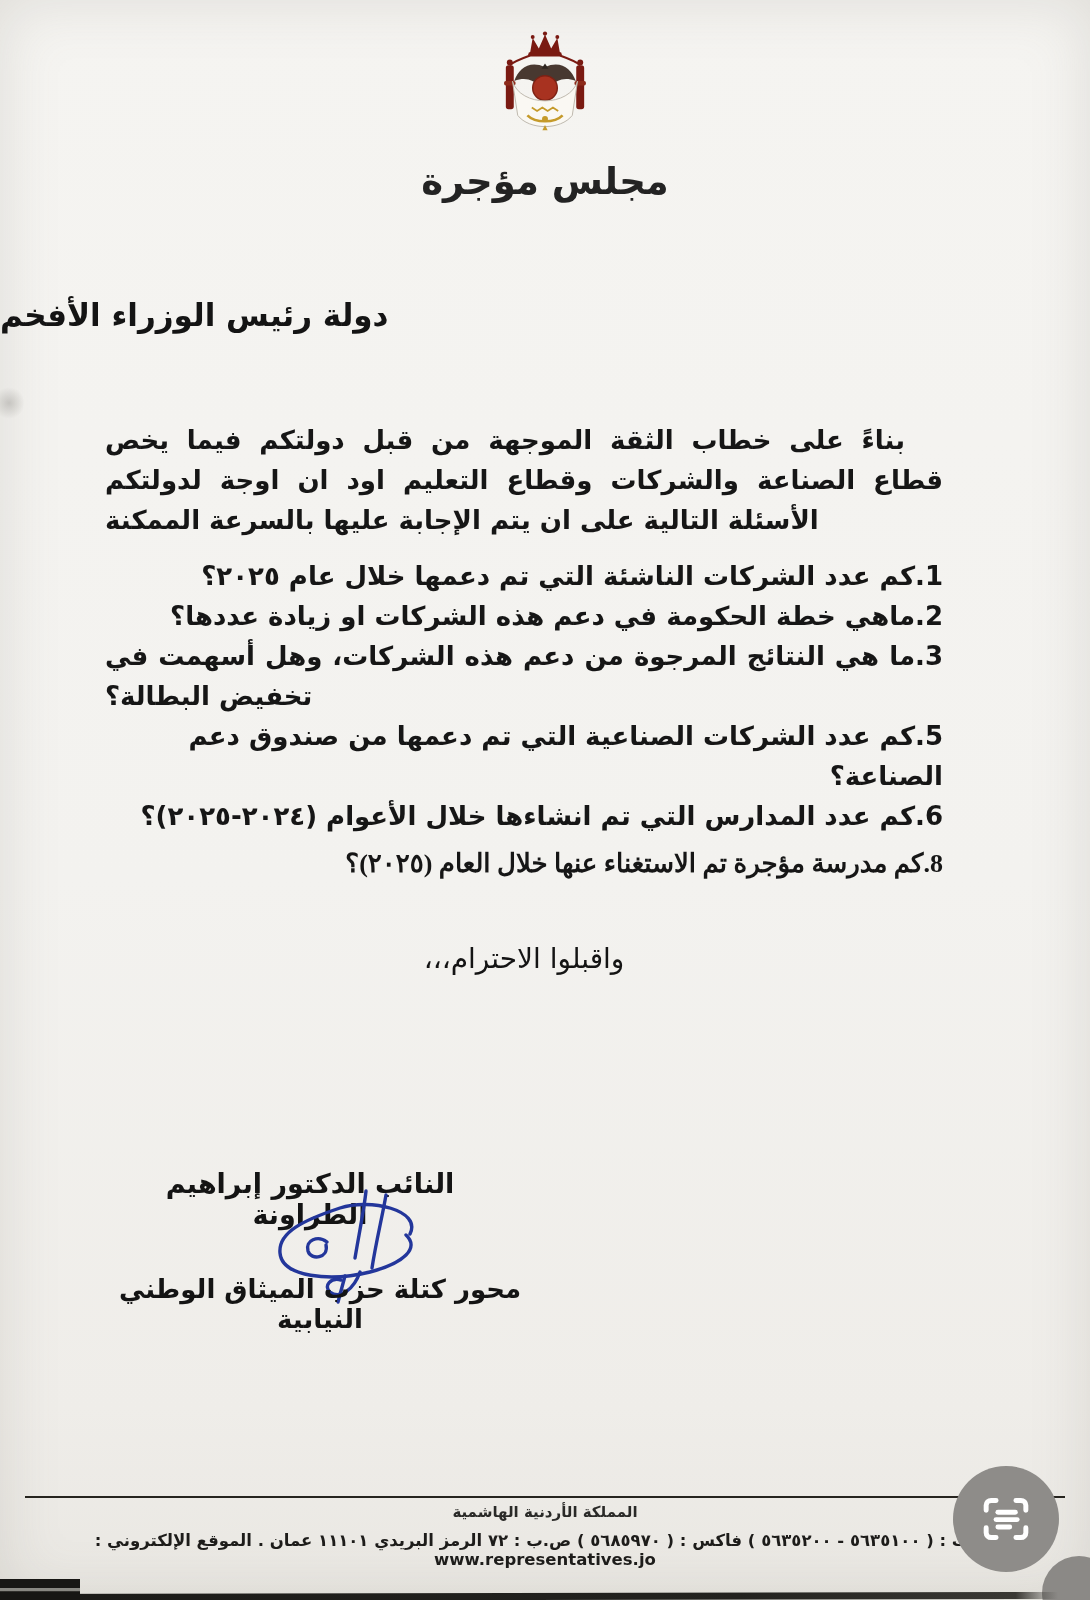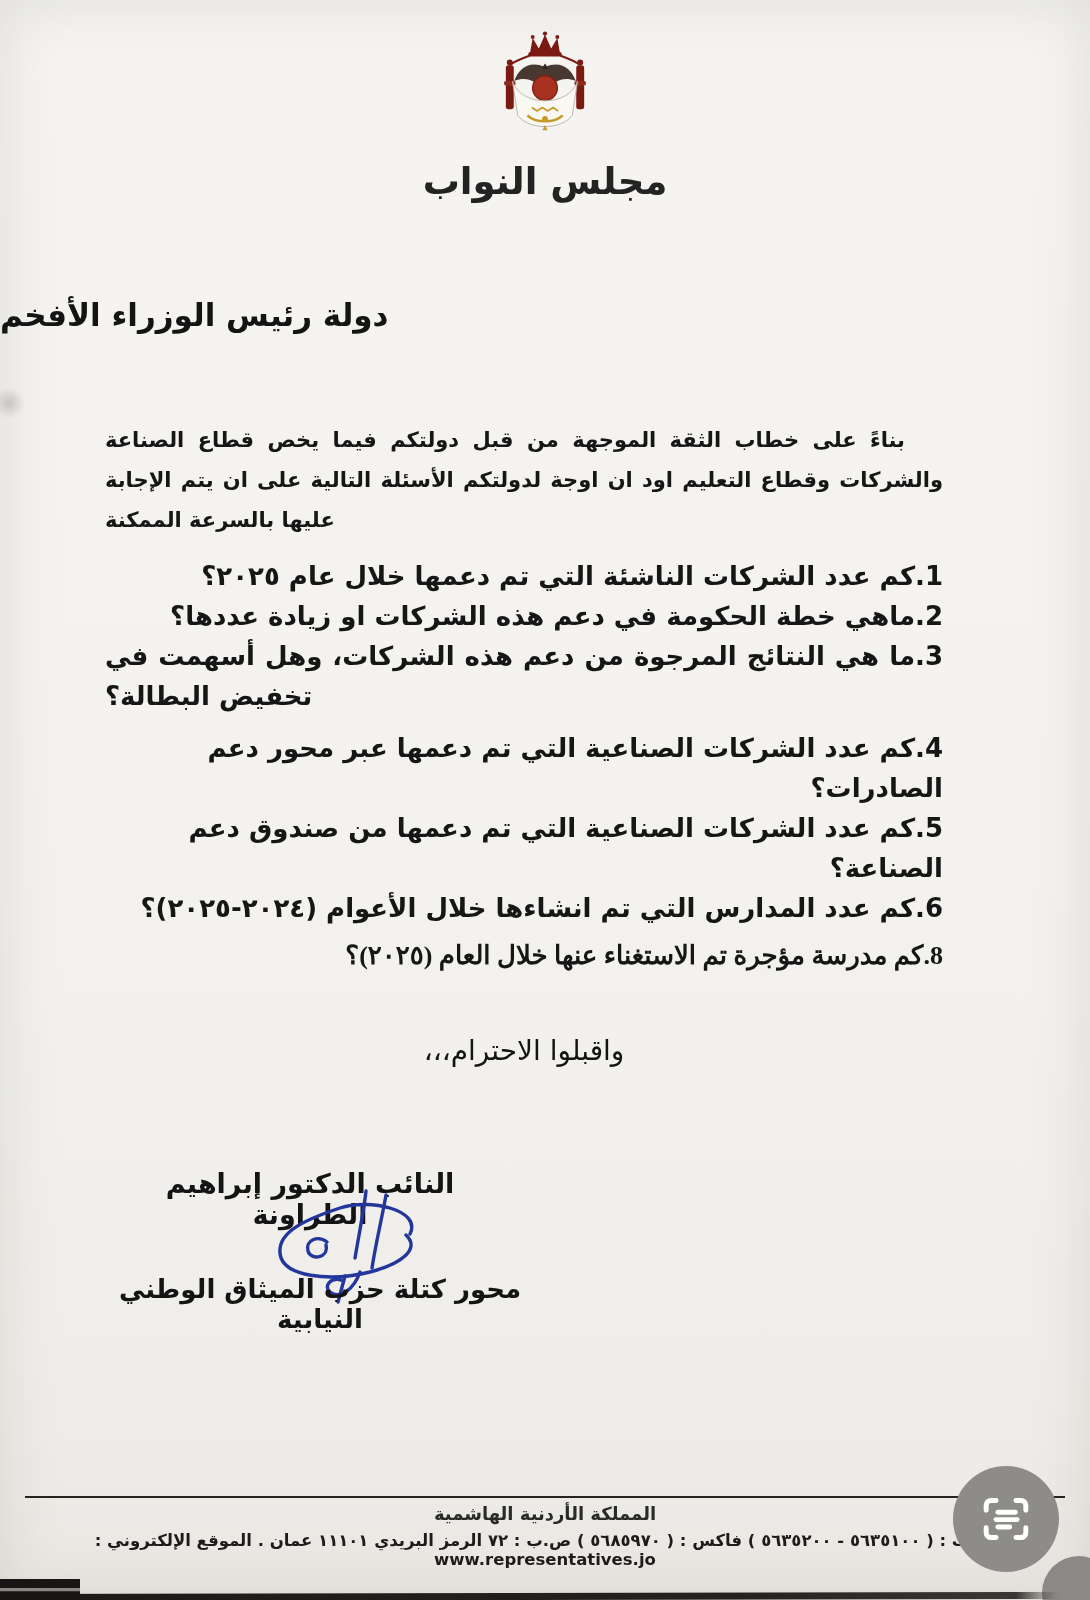--- a/index.html
+++ b/index.html
@@ -20,21 +20,21 @@
     text-align:center; font-size:37px; font-weight:700; letter-spacing:1px; color:#232323;
   }
   .recipient {
     position:absolute; top:297px; left:0; width:100%;
     text-align:left; font-size:31px; font-weight:700; color:#141414;
   }
 
   
   .body-block { position:absolute; top:420px; left:105px; width:838px; direction:rtl; }
   .intro {
-    font-size:21px; font-weight:700; line-height:40px;
+    font-size:26px; font-weight:700; line-height:40px;
     text-align:justify; text-align-last:left; text-indent:38px; color:#161616;
   }
   .q-list { margin-top:16px; }
   .q { font-size:26px; font-weight:700; line-height:40px; text-align:right; color:#161616; }
   .q.two { text-align:justify; text-align-last:left; }
   .q.gap-lg { margin-top:12px; }
   .q.gap-sm { margin-top:8px;font-family:Liberation Serif, serif; }
   .q-num { unicode-bidi:bidi-override; direction:rtl; }
   .closing {
     margin-top:58px; font-size:28px; font-weight:400; text-align:center; color:#141414;
@@ -48,21 +48,21 @@
   .signature-ink { position:absolute; top:1188px; left:248px; width:200px; height:120px; }
   .signer-title {
     position:absolute; top:1274px; left:100px; width:440px;
     text-align:center; font-size:26px; font-weight:700; color:#141414;
   }
 
   
   .footer-rule { position:absolute; top:1496px; left:25px; width:1040px; height:2px; background:#26241f; }
   .kingdom-callig {
     position:absolute; top:1503px; left:0; width:100%;
-    text-align:center; font-size:18px; font-weight:700; color:#2a2a28; letter-spacing:.5px;
+    text-align:center; font-size:15px; font-weight:700; color:#2a2a28; letter-spacing:.5px;
   }
   .contact-line {
     position:absolute; top:1531px; left:45px; width:1000px;
     direction:rtl; text-align:center; font-size:16.5px; font-weight:700; color:#1d1c1a;
   }
 
   
   .scan-btn {
     position:absolute; top:1466px; left:953px; width:106px; height:106px; border:none;
     border-radius:50%; background:#8e8c89; cursor:pointer; padding:0;
@@ -116,32 +116,31 @@
     <circle cx="70" cy="66" r="14" fill="#a83220" stroke="#7d2114" stroke-width="1.6"></circle>
 
     <path d="M33 58 L39 97 C52 114 88 114 101 97 L107 58 C98 88 42 88 33 58 Z" fill="#faf8f3" stroke="#b7b1a5" stroke-width="1"></path>
 
     <path d="M50 97 C59 106 81 106 90 97" stroke="#c59a2a" stroke-width="3" fill="none"></path>
     <path d="M55 88 L61 92 L67 88 L73 92 L79 88 L85 92" stroke="#c59a2a" stroke-width="2" fill="none"></path>
     <circle cx="70" cy="101" r="3.4" fill="#c59a2a"></circle>
     <path d="M70 108 l-3 6 h6 Z" fill="#c59a2a"></path>
   </svg>
 
-  <div class="org-callig">مجلس النواب</div>
+  <div class="org-callig">مجلس مؤجرة</div>
 
   <div class="recipient">دولة رئيس الوزراء الأفخم</div>
 
   <div class="body-block">
     <p class="intro">بناءً على خطاب الثقة الموجهة من قبل دولتكم فيما يخص قطاع الصناعة والشركات وقطاع التعليم اود ان اوجة لدولتكم الأسئلة التالية على ان يتم الإجابة عليها بالسرعة الممكنة</p>
 
     <div class="q-list">
       <div class="q"><span class="q-num">1.</span><span>كم عدد الشركات الناشئة التي تم دعمها خلال عام ٢٠٢٥؟</span></div>
       <div class="q"><span class="q-num">2.</span><span>ماهي خطة الحكومة في دعم هذه الشركات او زيادة عددها؟</span></div>
       <div class="q two"><span class="q-num">3.</span><span>ما هي النتائج المرجوة من دعم هذه الشركات، وهل أسهمت في تخفيض البطالة؟</span></div>
-      <div class="q gap-lg"><span class="q-num">4.</span><span>كم عدد الشركات الصناعية التي تم دعمها عبر محور دعم الصادرات؟</span></div>
       <div class="q"><span class="q-num">5.</span><span>كم عدد الشركات الصناعية التي تم دعمها من صندوق دعم الصناعة؟</span></div>
       <div class="q"><span class="q-num">6.</span><span>كم عدد المدارس التي تم انشاءها خلال الأعوام (٢٠٢٤-٢٠٢٥)؟</span></div>
       <div class="q gap-sm"><span class="q-num">8.</span><span>كم مدرسة مؤجرة تم الاستغناء عنها خلال العام (٢٠٢٥)؟</span></div>
     </div>
 
     <div class="closing">واقبلوا الاحترام،،،</div>
   </div>
 
   <div class="signer-name">النائب الدكتور إبراهيم الطراونة</div>
 

